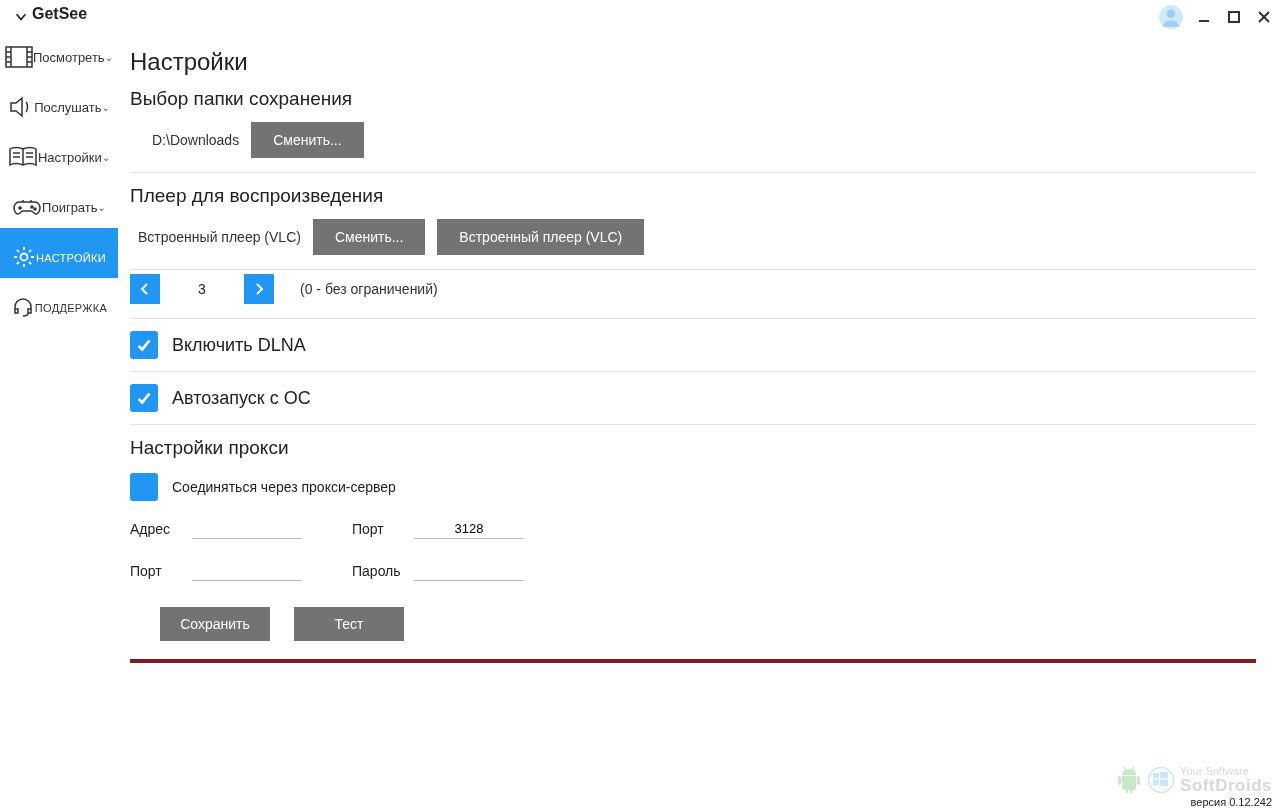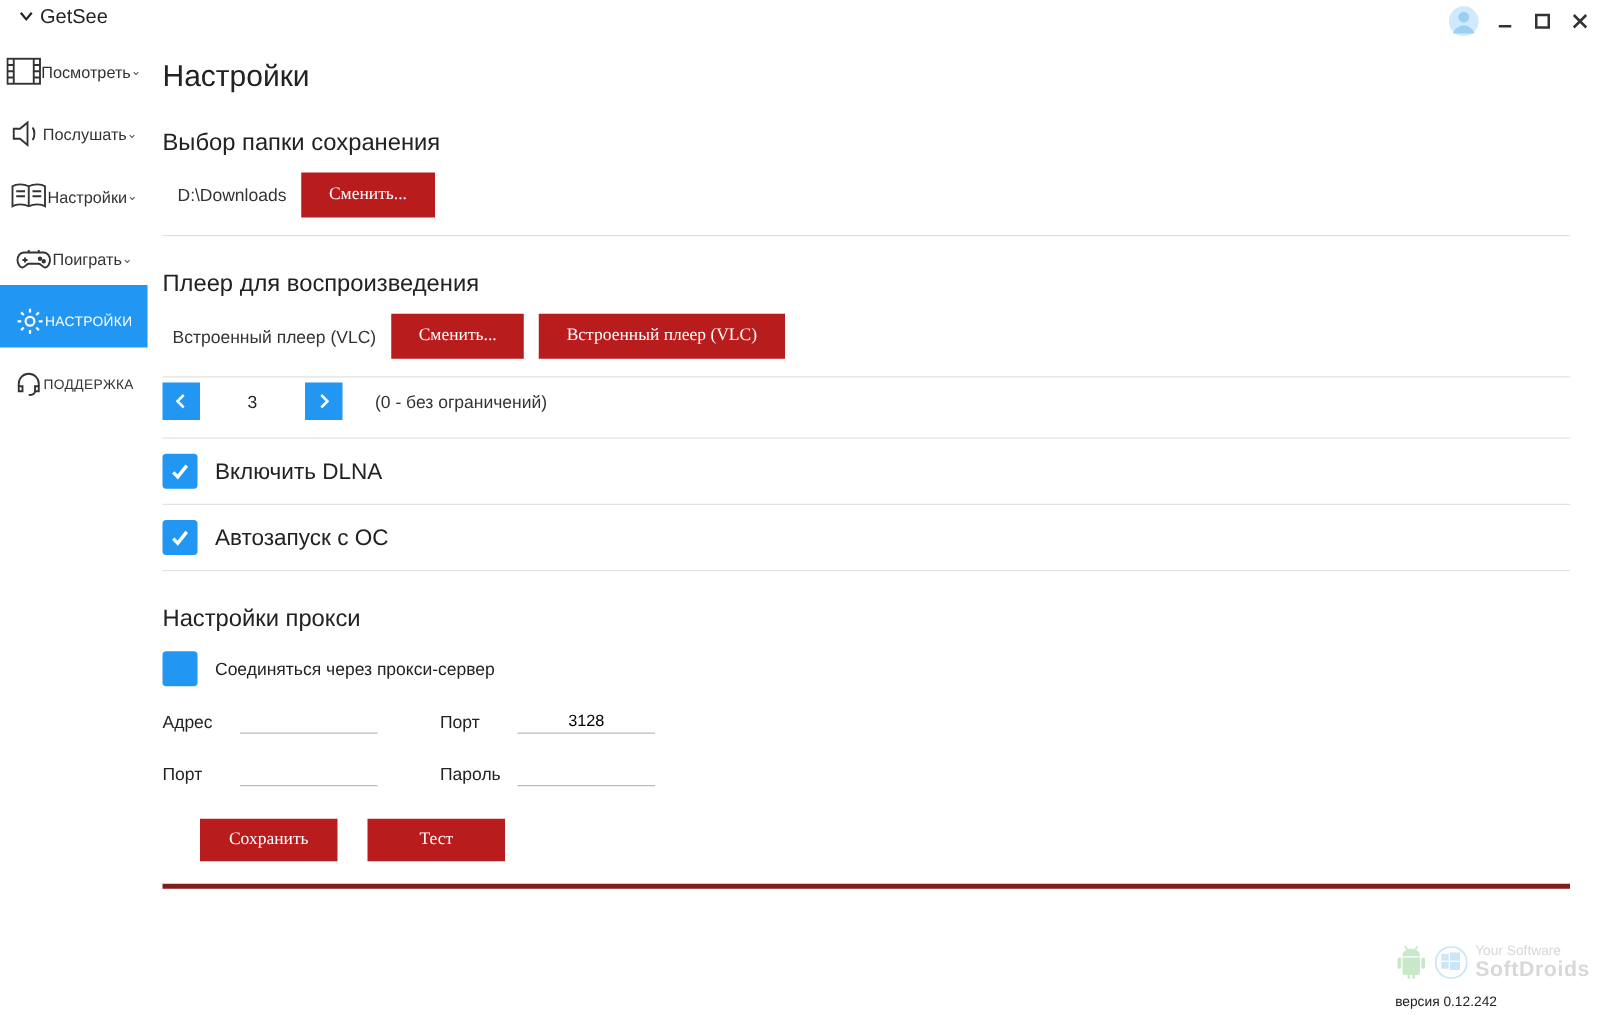--- a/index.html
+++ b/index.html
@@ -1,61 +1,61 @@
 <!DOCTYPE html>
 <html><head>
 <meta charset="utf-8">
 <style>
   * { box-sizing: border-box; }
   html, body { margin:0; padding:0; width:1280px; height:812px; font-family:"Segoe UI Light","Segoe UI",Arial,sans-serif; background:#fff; color:#222; overflow:hidden; }
   .app { position:relative; width:1280px; height:812px; background:#fff; }
   .titlebar { position:absolute; top:0; left:0; right:0; height:28px; display:flex; align-items:center; padding:0 6px 0 14px; }
-  .brand { display:flex; align-items:flex-start; gap:4px; font-size:16px; font-weight:400; color:#222; }
+  .brand { display:flex; align-items:flex-end; gap:4px; font-size:16px; font-weight:700; color:#222; }
   .brand svg { width:14px; height:14px; }
   .tb-right { position:absolute; right:6px; top:4px; display:flex; align-items:center; gap:10px; }
   .avatar-icon svg { width:26px; height:26px; }
   .winbtn { width:20px; height:20px; display:flex; align-items:center; justify-content:center; cursor:pointer; }
   .winbtn svg { width:14px; height:14px; stroke:#333; stroke-width:2; fill:none; }
 
   .sidebar { position:absolute; top:28px; left:0; bottom:0; width:118px; background:#fff; }
   .side-item { width:118px; display:flex; align-items:center; justify-content:center; padding:14px 0 6px; cursor:pointer; color:#333; }
   .side-item .icon { height:30px; display:flex; align-items:center; justify-content:center; }
   .side-item .label { font-size:13px; margin-top:3px; text-align:center; line-height:1.1; }
   .side-item .chev { margin-top:2px; font-size:10px; color:#555; line-height:1; }
   .side-item.active { background:#2196f3; color:#fff; }
   .side-item.active svg { stroke:#fff; }
   .side-small .label { font-size:11px; letter-spacing:0.3px; }
 
   .content { position:absolute; top:28px; left:118px; right:0; bottom:0; padding:18px 24px 0 12px; }
   h1.page-title { font-size:24px; font-weight:300; margin:2px 0 12px; color:#222; }
-  h2.section { font-size:19px; font-weight:300; margin:28px 0 8px; color:#222; }
+  h2.section { font-size:19px; font-weight:300; margin:12px 0 8px; color:#222; }
   .row { display:flex; align-items:center; gap:12px; padding:4px 0 14px; border-bottom:1px solid #e2e2e2; }
   .plain { font-size:14px; color:#333; }
-  .btn { background:#b91c1c; color:#fff; border:none; padding:10px 22px; font-size:14px; cursor:pointer; font-family:Liberation Serif, serif; }
+  .btn { background:#737373; color:#fff; border:none; padding:10px 22px; font-size:14px; cursor:pointer; font-family:Liberation Sans, sans-serif; }
   .btn.sm { padding:9px 20px; }
   .arrow-btn { background:#2196f3; color:#fff; width:30px; height:30px; display:flex; align-items:center; justify-content:center; cursor:pointer; }
   .arrow-btn svg { stroke:#fff; stroke-width:2; fill:none; width:10px; height:12px; }
   .stepper-val { width:60px; text-align:center; font-size:14px; }
   .hint { font-size:14px; color:#333; margin-left:14px; }
   .sect-div { border-top:1px solid #e2e2e2; height:0; }
 
   .check-row { display:flex; align-items:center; gap:14px; padding:12px 0; }
   .checkbox { width:28px; height:28px; background:#2196f3; border-radius:3px; display:flex; align-items:center; justify-content:center; cursor:pointer; }
   .checkbox svg { stroke:#fff; stroke-width:3; fill:none; width:18px; height:18px; }
   .check-label { font-size:18px; font-weight:300; }
   .check-label.sm { font-size:14px; font-weight:400; }
 
   .field-row { display:flex; align-items:center; gap:10px; padding:8px 0 8px 0; }
   .fld-label { font-size:14px; width:52px; }
   .fld-input { width:110px; border:none; border-bottom:1px solid #bbb; font-size:13px; text-align:center; padding:2px 0; outline:none; font-family:inherit; background:transparent; }
   .col-gap { width:30px; }
 
   .button-row { display:flex; gap:24px; padding:18px 0 18px 30px; border-bottom:4px solid #7f1d1d; }
 
-  .footer { position:absolute; bottom:4px; right:8px; display:flex; flex-direction:column; gap:10px; }
+  .footer { position:absolute; bottom:4px; right:8px; display:flex; flex-direction:column; align-items:flex-end; gap:0; }
   .footer-brand { display:flex; align-items:center; gap:6px; }
   .footer-text { display:flex; flex-direction:column; line-height:1; }
   .footer-text .l1 { font-size:11px; color:#d8d8d8; }
   .footer-text .l2 { font-size:17px; font-weight:600; color:#d8d8d8; letter-spacing:0.5px; }
   .version { font-size:11px; color:#222; margin-top:2px; }
 
   svg { display:block; }
 </style>
 </head>
 <body>
@@ -173,21 +173,21 @@
         </div>
       <div class="label">ПОДДЕРЖКА</div>
     </div>
   </div>
 
   <div class="content">
     <h1 class="page-title">Настройки</h1>
 
     <h2 class="section">Выбор папки сохранения</h2>
     <div class="row">
-      <span class="plain" style="margin-left:12px">D:\Downloads</span>
+      <span class="plain" style="margin-left:22px">D:\Downloads</span>
       <button class="btn">Сменить...</button>
     </div>
 
     <h2 class="section">Плеер для воспроизведения</h2>
     <div class="row">
       <span class="plain" style="margin-left:8px">Встроенный плеер (VLC)</span>
       <button class="btn">Сменить...</button>
       <button class="btn">Встроенный плеер (VLC)</button>
     </div>
 

